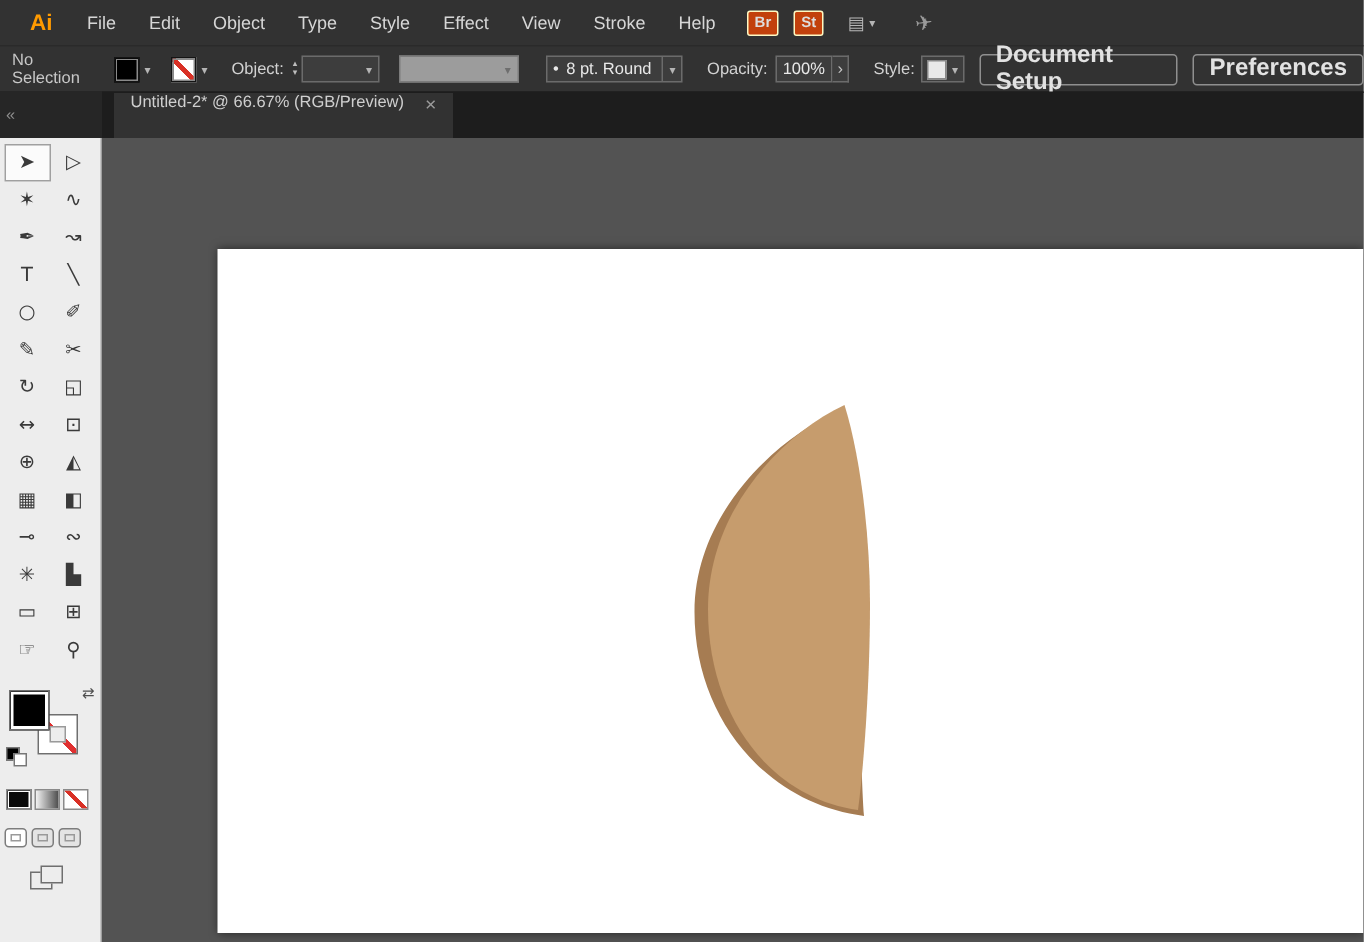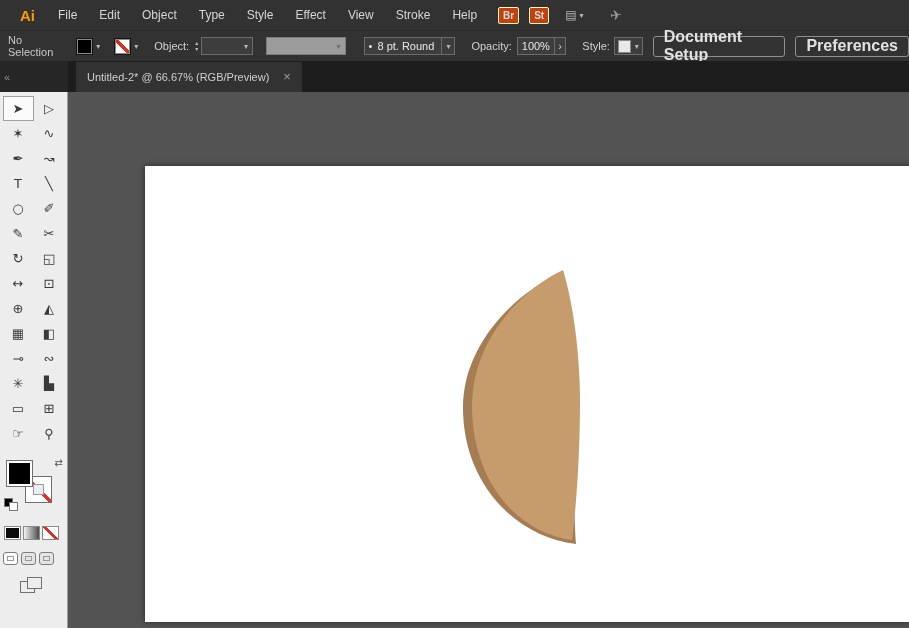--- a/index.html
+++ b/index.html
@@ -46,21 +46,21 @@
   .stylesw{width:11px;height:11px;background:#e9e9e9;border:1px solid #888;}
   .btn{height:19px;border:1px solid #8f8f8f;border-radius:3px;color:#e2e2e2;background:transparent;
        display:flex;align-items:center;padding:0 10px;margin-left:10px;font-size:16px;font-weight:bold;}
 
   
   .toolshead{position:absolute;top:61px;left:0;width:68px;height:31px;background:#262626;
              color:#8f8f8f;font-size:11px;display:flex;align-items:center;padding-left:4px;box-sizing:border-box;}
   .tabbar{position:absolute;top:61px;left:68px;right:0;height:31px;background:#1d1d1d;
           display:flex;align-items:center;}
   .tab{height:30px;margin-top:0;background:#323232;color:#cfcfcf;font-size:11px;
-       display:flex;align-items:center;padding:0 11px;margin-left:8px;}
+       display:flex;padding:0 11px;margin-left:8px;}
   .tab-close{margin-left:14px;color:#9b9b9b;font-size:13px;}
 
   
   .toolspanel{position:absolute;top:92px;left:0;width:68px;bottom:0;background:#ededed;
               border-right:1px solid #9f9f9f;box-sizing:border-box;}
   .tools{display:grid;grid-template-columns:31px 31px;justify-content:center;padding-top:4px;}
   .tool{height:25px;display:flex;align-items:center;justify-content:center;color:#3a3a3a;
         font-size:13px;font-family:"DejaVu Sans",sans-serif;cursor:default;box-sizing:border-box;}
   .tool.selected{background:#fbfbfb;border:1px solid #a0a0a0;}
   .swatcharea{position:relative;height:54px;margin:12px 2px 0 4px;}

